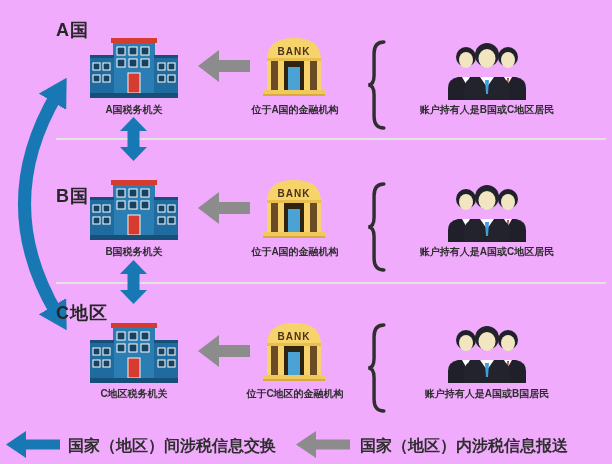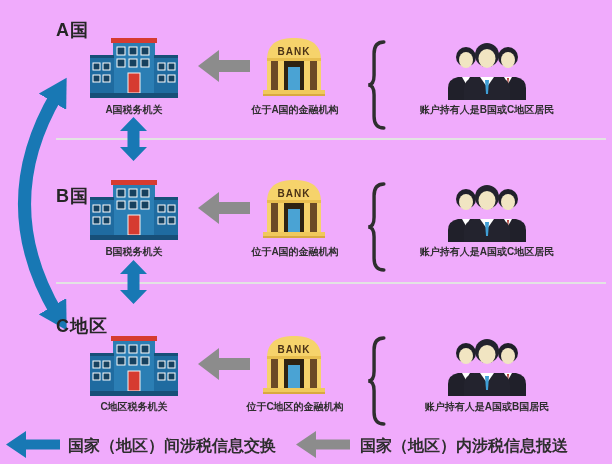--- a/index.html
+++ b/index.html
@@ -195,21 +195,21 @@
         <circle cx="43" cy="13" r="12" fill="#23232E"></circle>
         <ellipse cx="43" cy="16.5" rx="8.5" ry="9.5" fill="#F1E5C2"></ellipse>
         <path d="M20,58 L20,47 Q20,37 31,35 L55,35 Q66,37 66,47 L66,58 Z" fill="#23232E"></path>
         <polygon points="36,35 43,45 50,35" fill="#FFFFFF"></polygon>
         <polygon points="41,38 45,38 44,52 42,52" fill="#3F9FD6"></polygon>
       </g>
     </svg>
     <div class="abs caption" style="left:396px;top:93px;width:182px;">账户持有人是A国或C地区居民</div>
   </div>
 
-  <div class="row" style="top:310px;text-decoration:underline;">
+  <div class="row" style="top:297px;text-decoration:underline;">
     <div class="abs region-label" style="left:56px;top:4px;">C地区</div>
 
     <svg class="abs" style="left:90px;top:26px;" width="88" height="60" viewBox="0 0 88 60">
       <rect x="21" y="0" width="46" height="5" fill="#D63B30"></rect>
       <rect x="23" y="5" width="42" height="50" fill="#2B7EB4"></rect>
       <g fill="#16415F" stroke="#FFFFFF" stroke-width="1">
         <rect x="27" y="9" width="8" height="8"></rect>
           <rect x="39" y="9" width="8" height="8"></rect>
           <rect x="51" y="9" width="8" height="8"></rect>
         <rect x="27" y="21" width="8" height="8"></rect>

